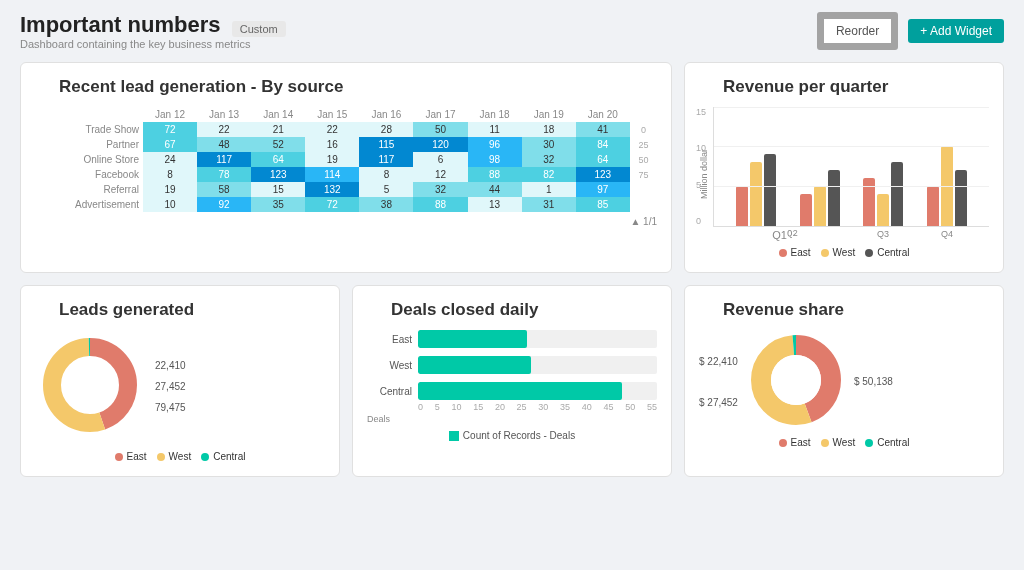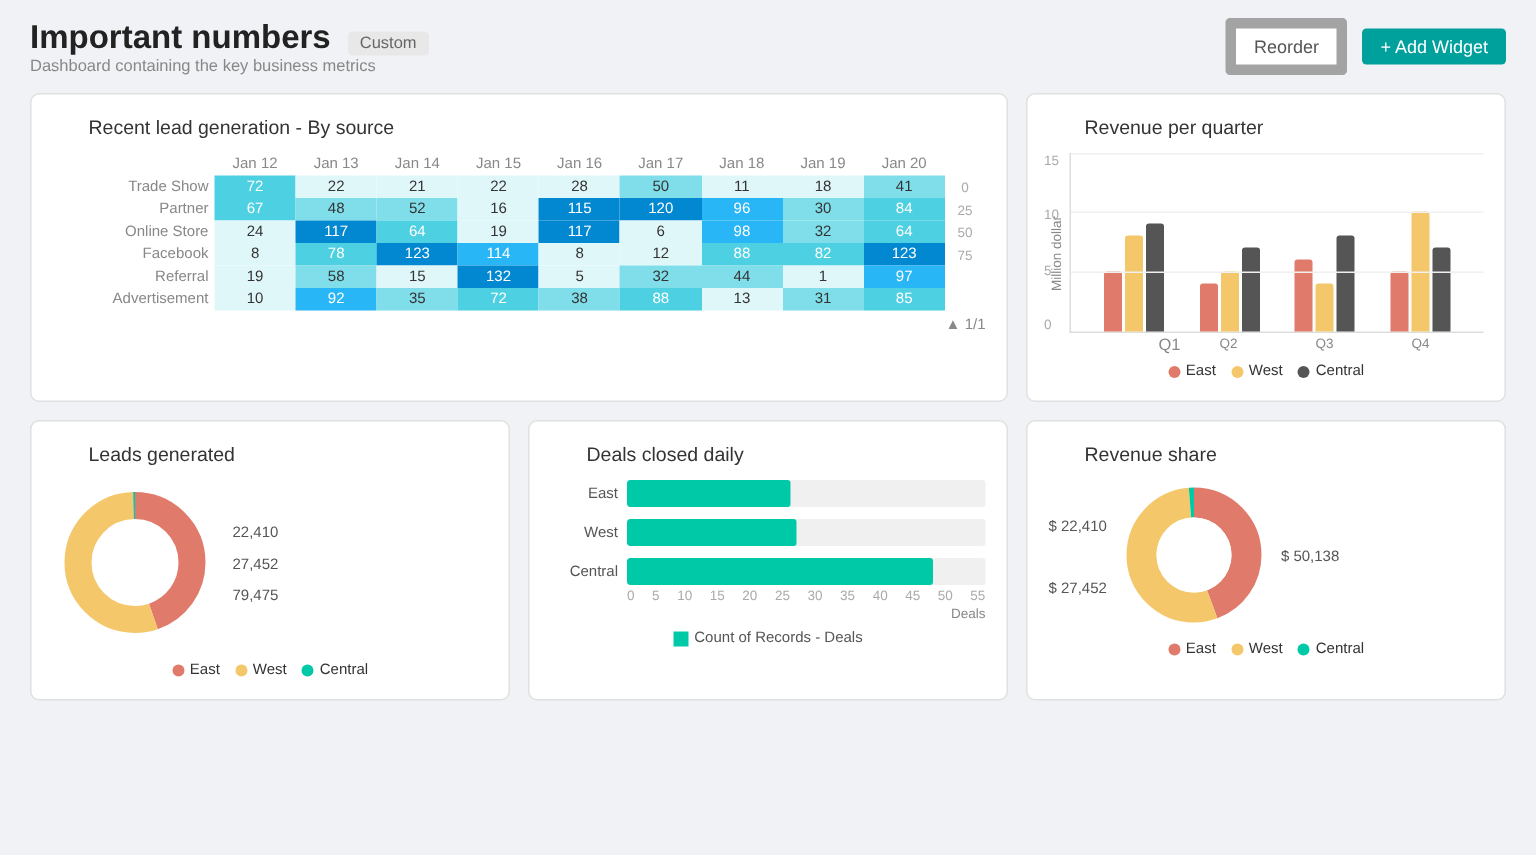--- a/index.html
+++ b/index.html
@@ -9,21 +9,21 @@
     .header-left h1 { font-size: 22px; font-weight: 600; color: #222; display: inline; }
     .header-left .badge { display: inline-block; background: #e8e8e8; color: #666; font-size: 11px; padding: 2px 8px; border-radius: 3px; margin-left: 8px; vertical-align: middle; }
     .header-left p { font-size: 11px; color: #888; margin-top: 0; }
     .header-right { display: flex; align-items: center; gap: 10px; }
     .btn-reorder { background: white; border: 7px solid #a3a3a3; color: #555; padding: 5px 12px; border-radius: 3px; font-size: 12px; cursor: pointer; }
     .btn-add { background: #00a09d; color: white; border: none; padding: 5px 12px; border-radius: 3px; font-size: 12px; cursor: pointer; }
 
     .dashboard { display: grid; grid-template-columns: 1fr 1fr 1fr; grid-template-rows: auto auto; gap: 12px; padding: 8px 20px 12px; }
 
     .widget { background: white; border-radius: 6px; border: 1px solid #e0e0e0; padding: 14px; }
-    .widget-title { font-size: 13px; font-weight: 400; color: #333; margin-bottom: 10px; padding-left: 24px; }
+    .widget-title { font-size: 17px; font-weight: 700; color: #333; margin-bottom: 10px; padding-left: 24px; }
 
     
     .widget-lead-gen { grid-column: span 2; }
 
     
     .heatmap-table { width: 100%; border-collapse: collapse; font-size: 10px; }
     .heatmap-table th { color: #888; font-weight: normal; text-align: center; padding: 2px 3px; }
     .heatmap-table td { text-align: center; padding: 2px 4px; font-size: 10px; color: #333; }
     .heatmap-table .row-label { text-align: right; color: #888; padding-right: 4px; white-space: nowrap; font-size: 10px; }
 
@@ -37,21 +37,21 @@
     .h-bar-row { display: flex; align-items: center; gap: 6px; }
     .h-bar-label { width: 45px; text-align: right; font-size: 10px; color: #555; flex-shrink: 0; }
     .h-bar-track { flex: 1; background: #f0f0f0; height: 18px; border-radius: 2px; overflow: hidden; }
     .h-bar-fill { height: 100%; background: #00c9a7; border-radius: 2px; }
     .h-bar-axis { display: flex; justify-content: space-between; padding: 0 0 0 51px; font-size: 9px; color: #aaa; margin-top: 2px; }
     .deals-legend { text-align: center; margin-top: 6px; font-size: 10px; color: #555; display: flex; align-items: center; justify-content: center; gap: 4px; }
     .deals-legend-dot { width: 10px; height: 10px; background: #00c9a7; display: inline-block; }
 
     .widget-deals { grid-column: span 1; }
 
-    .axis-title { font-size: 9px; color: #888; text-align: right; margin-top: 2px; }
+    .axis-title { font-size: 9px; color: #888; text-align: left; margin-top: 2px; }
   </style>
 </head>
 <body>
 
 <div class="header">
   <div class="header-left">
     <h1>Important numbers</h1>
     <span class="badge">Custom</span>
     <p>Dashboard containing the key business metrics</p>
   </div>
@@ -205,21 +205,21 @@
               </div>
               <div style="display: flex; align-items: flex-end; gap: 2px;">
                 <div style="width: 12px; background: rgb(224, 123, 107); border-radius: 2px 2px 0px 0px; height: 40px;"></div>
                 <div style="width: 12px; background: rgb(244, 200, 106); border-radius: 2px 2px 0px 0px; height: 80px;"></div>
                 <div style="width: 12px; background: rgb(85, 85, 85); border-radius: 2px 2px 0px 0px; height: 56px;"></div>
               </div>
             </div>
         </div>
         <div id="rev-x-labels" style="display:flex; justify-content:space-around; padding:0 10px; font-size:9px; color:#888; margin-top:2px;">
             <span style="font-size: 11px; color: rgb(136, 136, 136); flex: 1 1 0%; text-align: right;">Q1</span>
-            <span style="font-size: 9px; color: rgb(136, 136, 136); flex: 1 1 0%; text-align: center;">Q2</span>
+            <span style="font-size: 9px; color: rgb(136, 136, 136); flex: 1 1 0%;  font-family: Liberation Mono, monospace;">Q2</span>
             <span style="font-size: 9px; color: rgb(136, 136, 136); flex: 1 1 0%; text-align: center;">Q3</span>
             <span style="font-size: 9px; color: rgb(136, 136, 136); flex: 1 1 0%; text-align: center;">Q4</span>
           </div>
       </div>
     </div>
     <div class="chart-legend">
       <div class="legend-item">
         <div class="legend-dot" style="background:#e07b6b;"></div>
         <span>East</span>
       </div>

